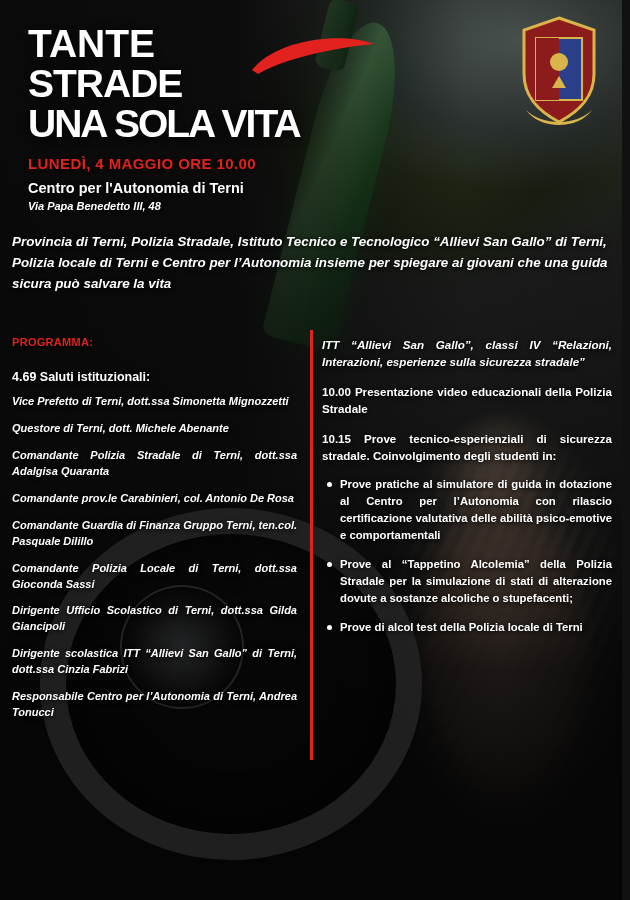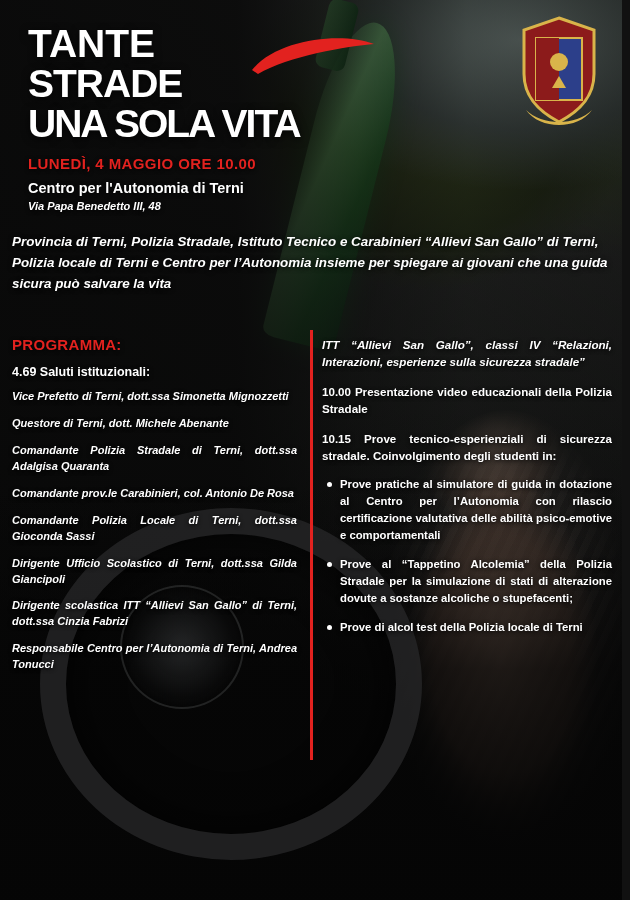--- a/index.html
+++ b/index.html
@@ -202,23 +202,23 @@
   .col-right {
     position: absolute;
     left: 322px;
     top: 336px;
     width: 290px;
   }
 
   .programma {
     color: #e2221f;
     font-weight: bold;
-    font-size: 15px;
+    font-size: 11px;
     letter-spacing: .3px;
-    margin-bottom: 12px;
+    margin-bottom: 22px;
     text-shadow: 0 1px 4px rgba(0,0,0,0.9);
   }
   .saluti {
     font-size: 12.5px;
     font-weight: bold;
     margin-bottom: 10px;
     text-shadow: 0 1px 4px rgba(0,0,0,0.9);
   }
   .person {
     font-size: 11px;
@@ -300,31 +300,32 @@
       <rect x="18" y="24" width="23" height="62" fill="#8c1b1b"></rect>
       <circle cx="41" cy="48" r="9" fill="#d9b44a"></circle>
       <path d="M41,62 l7,12 l-14,0 z" fill="#d9b44a"></path>
       <path d="M8,96 C24,112 58,112 74,96 C60,116 22,116 8,96 Z" fill="#d9b44a"></path>
     </svg>
 
     <div class="date">LUNEDÌ, 4 MAGGIO ORE 10.00</div>
     <div class="venue">Centro per l'Autonomia di Terni</div>
     <div class="address">Via Papa Benedetto III, 48</div>
 
-    <div class="intro">Provincia di Terni, Polizia Stradale, Istituto Tecnico e Carabinieri “Allievi San Gallo” di Terni, Polizia locale di Terni e Centro per l’Autonomia insieme per spiegare ai giovani che una guida sicura può salvare la vita</div>
+    <div class="intro">Provincia di Terni, Polizia Stradale, Istituto Tecnico e Tecnologico “Allievi San Gallo” di Terni, Polizia locale di Terni e Centro per l’Autonomia insieme per spiegare ai giovani che una guida sicura può salvare la vita</div>
 
     <div class="divider"></div>
 
     <div class="col-left">
       <div class="programma">PROGRAMMA:</div>
       <div class="saluti">4.69 Saluti istituzionali:</div>
       <div class="person">Vice Prefetto di Terni, dott.ssa Simonetta Mignozzetti</div>
       <div class="person">Questore di Terni, dott. Michele Abenante</div>
       <div class="person">Comandante Polizia Stradale di Terni, dott.ssa Adalgisa Quaranta</div>
       <div class="person">Comandante prov.le Carabinieri, col. Antonio De Rosa</div>
+      <div class="person">Comandante Guardia di Finanza Gruppo Terni, ten.col. Pasquale Dilillo</div>
       <div class="person">Comandante Polizia Locale di Terni, dott.ssa Gioconda Sassi</div>
       <div class="person">Dirigente Ufficio Scolastico di Terni, dott.ssa Gilda Giancipoli</div>
       <div class="person">Dirigente scolastica ITT “Allievi San Gallo” di Terni, dott.ssa Cinzia Fabrizi</div>
       <div class="person">Responsabile Centro per l’Autonomia di Terni, Andrea Tonucci</div>
     </div>
 
     <div class="col-right">
       <div class="r-head">ITT “Allievi San Gallo”, classi IV “Relazioni, Interazioni, esperienze sulla sicurezza stradale”</div>
       <div class="r-item">10.00 Presentazione video educazionali della Polizia Stradale</div>
       <div class="r-item">10.15 Prove tecnico-esperienziali di sicurezza stradale. Coinvolgimento degli studenti in:</div>

